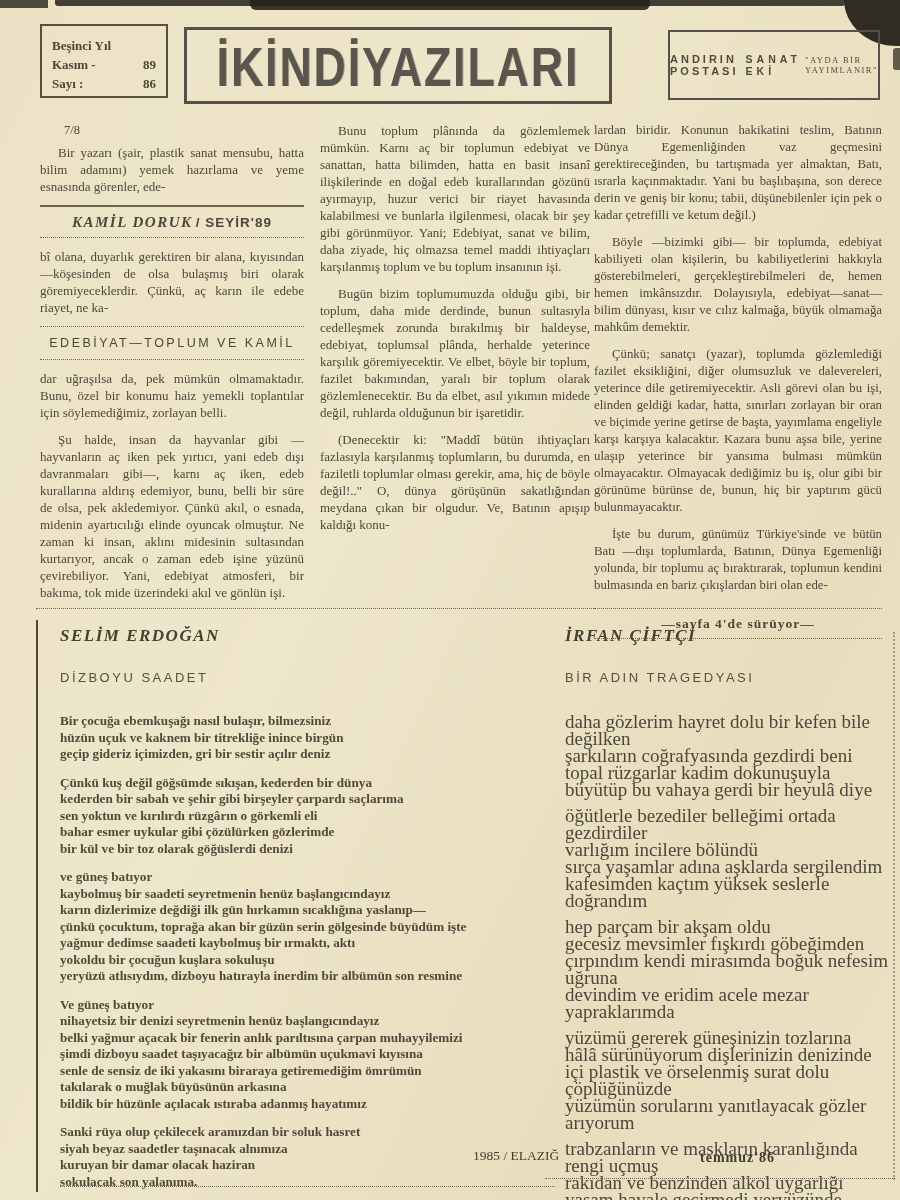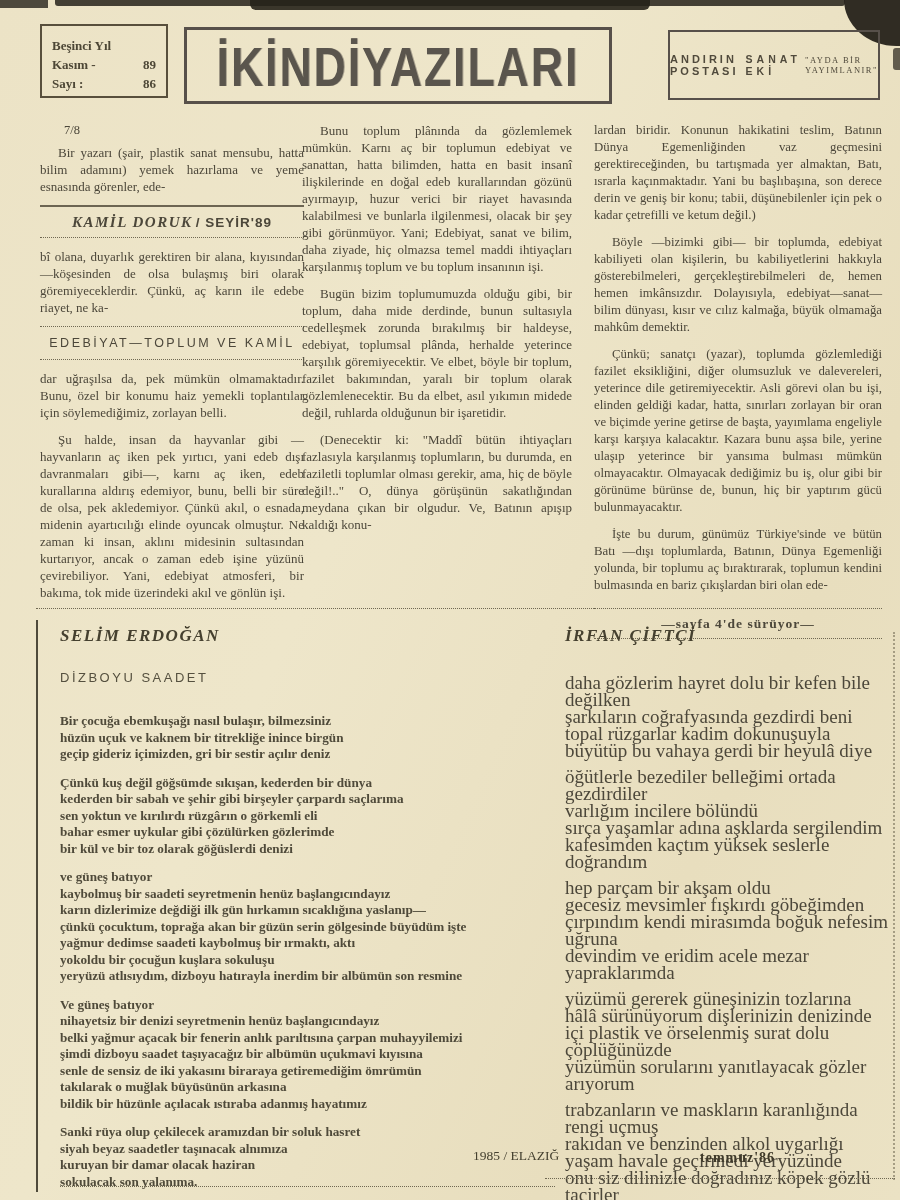--- a/index.html
+++ b/index.html
@@ -27,21 +27,21 @@
     color:#5a554d;transform:scale(.97,1.22);text-shadow:1px 0 0 rgba(90,85,77,.45);white-space:nowrap;}
   .info-box{position:absolute;left:668px;top:30px;width:212px;height:70px;border:2px solid #57504a;
     box-sizing:border-box;display:flex;flex-direction:row;align-items:center;justify-content:center;gap:4px;
     font-family:"Liberation Sans",sans-serif;color:#504a3c;}
   .info-line1{font-size:11px;font-weight:bold;letter-spacing:3px;}
   .info-line2{font-size:10.5px;font-weight:bold;letter-spacing:4px;}
   .info-line3{font-size:8.5px;letter-spacing:1.5px;font-family:"Liberation Serif",serif;}
   
   .col{position:absolute;top:122px;font-size:13px;line-height:17px;text-align:justify;color:#4c473a;}
   .col1{left:40px;width:264px;}
-  .col2{left:302px;width:270px;}
+  .col2{left:320px;width:270px;}
   .col3{left:594px;width:288px;font-size:12.8px;}
   .page-marker{margin:0 0 5px 24px;font-size:12.5px;text-align:left;}
   .para{margin:0 0 10px 0;}
   .indent{text-indent:18px;}
   .inhead1{margin:4px 0 10px 0;padding:7px 0 6px 0;border-top:2px solid rgba(86,79,61,.85);
     border-bottom:1px dotted #6f6852;text-align:center;}
   .h1-author{font-style:italic;font-weight:bold;font-size:15px;letter-spacing:1.5px;}
   .h1-work{font-family:"Liberation Sans",sans-serif;font-weight:bold;font-size:13.5px;letter-spacing:1px;}
   .inhead2{margin:4px 0 10px 0;padding:8px 0 7px 0;border-top:1px dotted #6f6852;border-bottom:1px dotted #6f6852;
     text-align:center;font-family:"Liberation Sans",sans-serif;font-size:12.5px;letter-spacing:2.5px;color:#4c473a;}
@@ -158,20 +158,21 @@
 siyah beyaz saadetler taşınacak alnımıza
 kuruyan bir damar olacak haziran
 sokulacak son yalanıma.</div>
     </div>
   </div>
   <div class="poem-foot-left">1985 / ELAZIĞ</div>
   <div class="rule-bl"></div>
 
   <div class="poem poem-right">
     <div class="poem-author">İRFAN ÇİFTÇİ</div>
+    <div class="poem-title">BİR ADIN TRAGEDYASI</div>
     <div class="stanzas">
       <div class="stanza">daha gözlerim hayret dolu bir kefen bile değilken
 şarkıların coğrafyasında gezdirdi beni
 topal rüzgarlar kadim dokunuşuyla
 büyütüp bu vahaya gerdi bir heyulâ diye</div>
       <div class="stanza">öğütlerle bezediler belleğimi ortada gezdirdiler
 varlığım incilere bölündü
 sırça yaşamlar adına aşklarda sergilendim
 kafesimden kaçtım yüksek seslerle doğrandım</div>
       <div class="stanza">hep parçam bir akşam oldu

